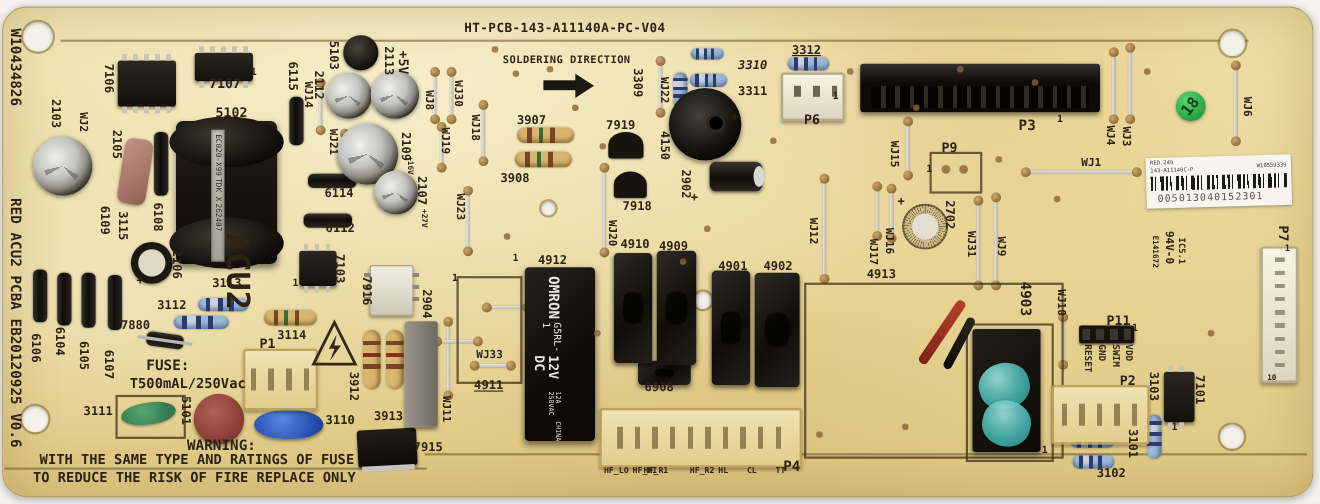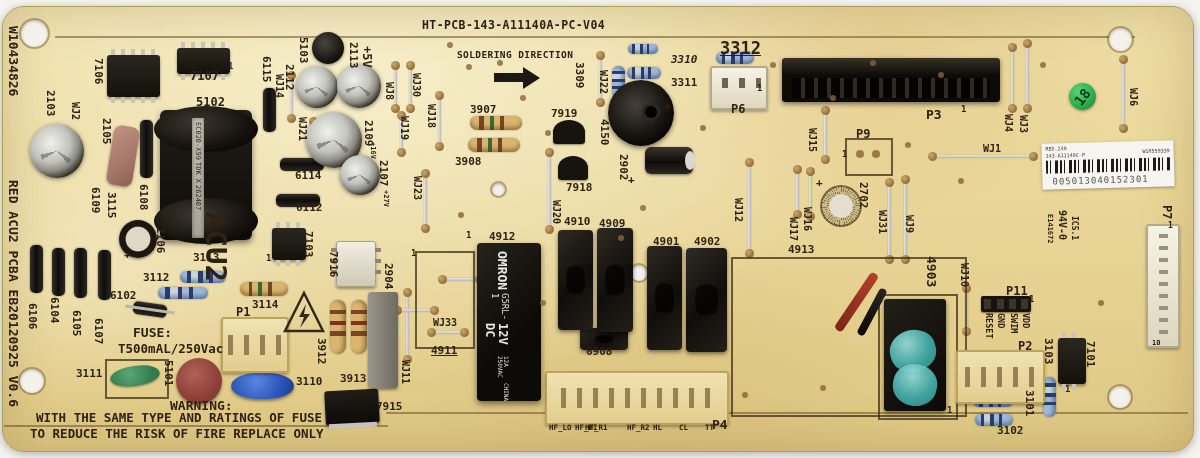--- a/index.html
+++ b/index.html
@@ -301,31 +301,31 @@
 
   <div class="gdot" style="left:1069px;top:83px;width:27px;height:27px;">
     <span>18</span>
   </div>
 
   <div id="gen-labels">
       <span class="lbl" style="left: 190px; top: 70px; font-size: 12px;">7107</span>
       <span class="lbl" style="left: 196px; top: 96px; font-size: 12px;">5102</span>
       <span class="lbl" style="left: 193px; top: 252px; font-size: 11px;">3113</span>
       <span class="lbl" style="left: 143px; top: 272px; font-size: 11px;">3112</span>
-      <span class="lbl" style="left: 110px; top: 290px; font-size: 11px;">6102</span>
+      <span class="lbl" style="left: 110px; top: 290px; font-size: 11px;">7880</span>
       <span class="lbl" style="left: 252px; top: 299px; font-size: 11px;">3114</span>
       <span class="lbl" style="left: 295px; top: 170px; font-size: 11px;">6114</span>
       <span class="lbl" style="left: 296px; top: 202px; font-size: 11px;">6112</span>
       <span class="lbl" style="left: 470px; top: 104px; font-size: 11px;">3907</span>
       <span class="lbl" style="left: 455px; top: 156px; font-size: 11px;">3908</span>
       <span class="lbl" style="left: 551px; top: 108px; font-size: 11px;">7919</span>
       <span class="lbl" style="left: 566px; top: 182px; font-size: 11px;">7918</span>
       <span class="lbl" style="left: 671px; top: 54px; font-size: 11px; font-style: italic;">3310</span>
       <span class="lbl" style="left: 671px; top: 77px; font-size: 11px;">3311</span>
-      <span class="lbl" style="left: 720px; top: 40px; font-size: 17px; text-decoration: underline;">3312</span>
+      <span class="lbl" style="left: 720px; top: 40px; font-size: 11px; text-decoration: underline;">3312</span>
       <span class="lbl" style="left: 731px; top: 103px; font-size: 12px;">P6</span>
       <span class="lbl" style="left: 856px; top: 128px; font-size: 12px;">P9</span>
       <span class="lbl" style="left: 926px; top: 108px; font-size: 13px;">P3</span>
       <span class="lbl" style="left: 489px; top: 231px; font-size: 11px;">4912</span>
       <span class="lbl" style="left: 564px; top: 216px; font-size: 11px;">4910</span>
       <span class="lbl" style="left: 599px; top: 218px; font-size: 11px;">4909</span>
       <span class="lbl" style="left: 653px; top: 236px; font-size: 11px;">4901</span>
       <span class="lbl" style="left: 694px; top: 236px; font-size: 11px;">4902</span>
       <span class="lbl" style="left: 788px; top: 244px; font-size: 11px;">4913</span>
       <span class="lbl" style="left: 586px; top: 346px; font-size: 11px;">6908</span>

